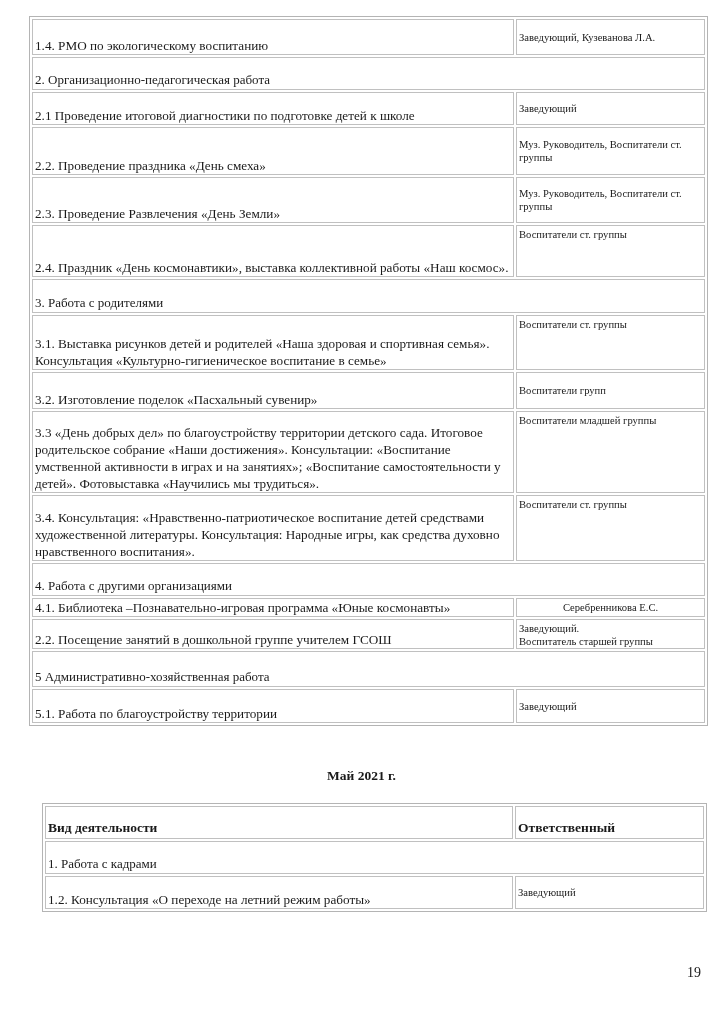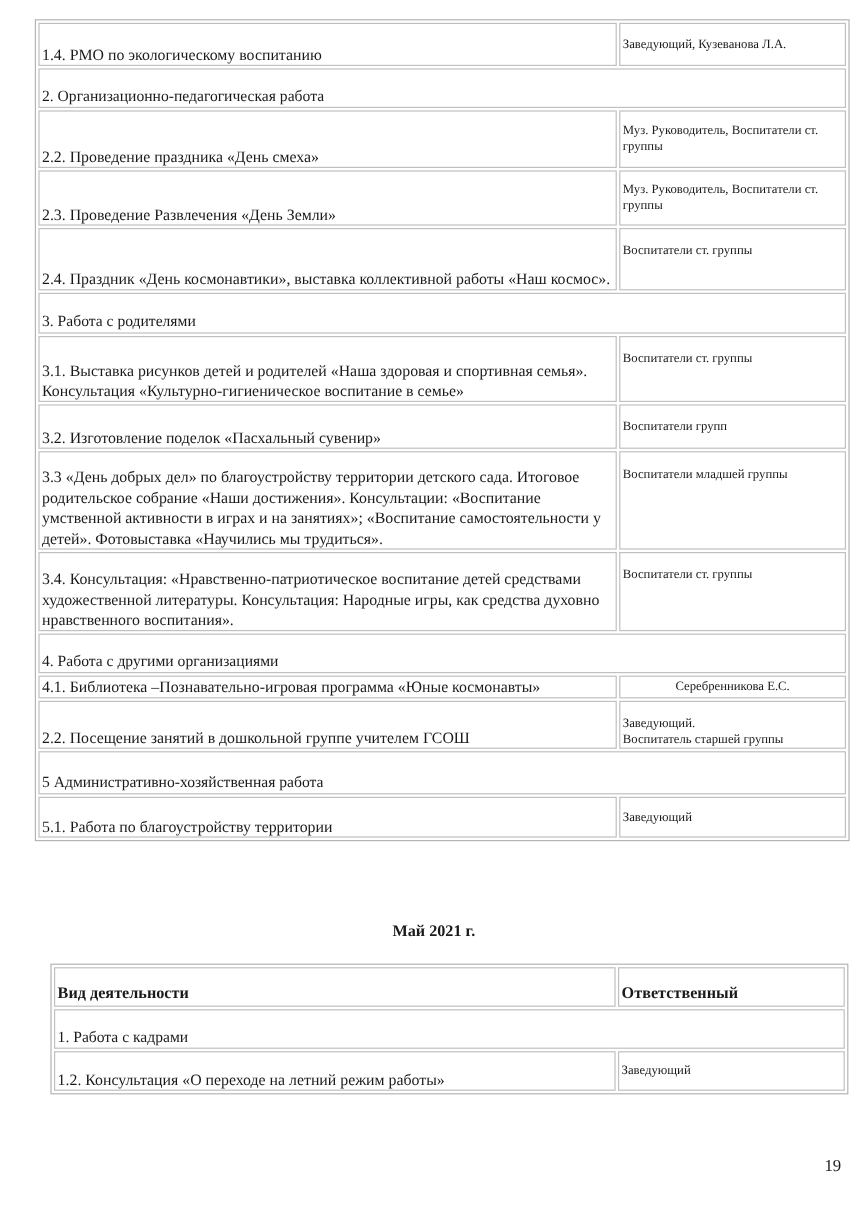--- a/index.html
+++ b/index.html
@@ -1,21 +1,21 @@
 <!DOCTYPE html>
 <html><head>
 <meta charset="utf-8">
 <style>
   html, body { margin: 0; padding: 0; background: #ffffff; }
   body { width: 723px; height: 1024px; position: relative; overflow: hidden;
          font-family: "Liberation Serif", "DejaVu Serif", serif; color: #1a1a1a; }
   table { border-collapse: separate; border-spacing: 2px; border: 1px solid #b4b4b4; position: absolute; }
   td { border: 1px solid #c0c0c0; padding: 0 2px; vertical-align: bottom; font-size: 13.2px; line-height: 17px; }
   td.resp { font-size: 10.6px; line-height: 13px; vertical-align: middle; }
-  td.resp.top { vertical-align: top; padding-top: 12px; }
+  td.resp.top { vertical-align: top; padding-top: 2px; }
   td.section { font-weight: normal; font-size: 13px; padding-bottom: 1px; }
   td.head { font-weight: bold; font-size: 13.5px; padding-bottom: 2px; }
   td.center { text-align: center; vertical-align: middle; }
   #t1 { left: 29px; top: 16px; width: 679px; }
   #t2 { left: 42px; top: 803px; width: 665px; }
   #t1 td.c1 { width: 476px; }
   #t2 td.c1 { width: 462px; }
   .month { position: absolute; left: 0; width: 723px; top: 768px; text-align: center;
            font-weight: bold; font-size: 13.5px; }
   .pagenum { position: absolute; right: 22px; top: 965px; font-size: 14px; }
@@ -24,20 +24,24 @@
 <body>
 
 <table id="t1">
   <tbody id="t1-body">
       <tr style="height: 36px;">
         <td class="c1">1.4. РМО по экологическому воспитанию</td>
         <td class="resp" style="white-space: pre-line;">Заведующий, Кузеванова Л.А.</td>
       </tr>
       <tr style="height: 33px;">
         <td colspan="2" class="section">2. Организационно-педагогическая работа</td>
+      </tr>
+      <tr style="height: 33px;">
+        <td class="c1">2.1 Проведение итоговой диагностики по подготовке детей к школе</td>
+        <td class="resp" style="white-space: pre-line;">Заведующий</td>
       </tr>
       <tr style="height: 48px;">
         <td class="c1">2.2. Проведение праздника «День смеха»</td>
         <td class="resp" style="white-space: pre-line;">Муз. Руководитель, Воспитатели ст. группы</td>
       </tr>
       <tr style="height: 46px;">
         <td class="c1">2.3.  Проведение Развлечения «День Земли»</td>
         <td class="resp" style="white-space: pre-line;">Муз. Руководитель, Воспитатели ст. группы</td>
       </tr>
       <tr style="height: 52px;">

